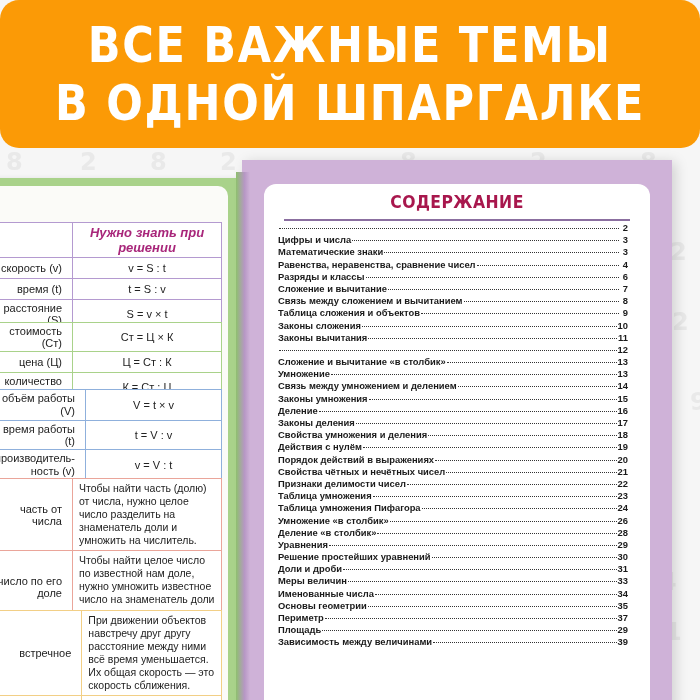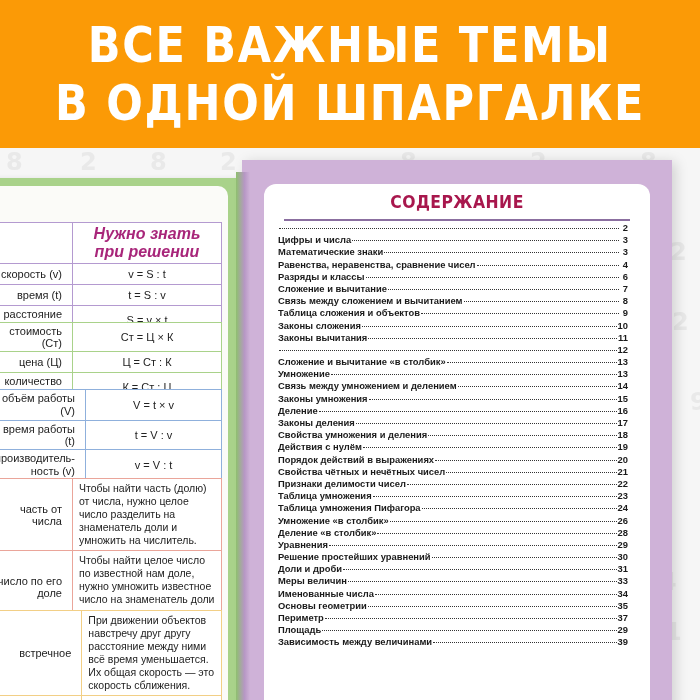--- a/index.html
+++ b/index.html
@@ -3,21 +3,21 @@
 <meta charset="utf-8">
 <style>
   * { box-sizing: border-box; margin: 0; padding: 0; }
   html, body { width: 700px; height: 700px; overflow: hidden; background: #f6f6f6; }
   body { position: relative; font-family: "Liberation Sans", sans-serif; }
 
   
   .banner {
     position: absolute; left: 0; top: 0; width: 700px; height: 148px;
     background: #fb9a06;
-    display: flex; flex-direction: column; align-items: center; justify-content: center;
+    display: flex; flex-direction: column; align-items: center; justify-content: center; border-radius: 19px;
   }
   .banner .line {
     color: #fff; font-family: "DejaVu Sans", sans-serif; font-weight: bold;
     font-size: 50px; letter-spacing: 2px; line-height: 58px;
     transform: scaleX(0.86); text-transform: uppercase;
   }
 
   
   .bg-digits { position: absolute; left: 0; top: 148px; width: 700px; height: 552px; overflow: hidden; }
   .bg-digits span {
@@ -52,21 +52,21 @@
 
   
   .ftable { position: absolute; left: 0; width: 232px; border-collapse: collapse; font-size: 11px; color: #222; }
   .ftable td { border: 1.5px solid; padding: 2px 4px; text-align: center; vertical-align: middle; background: #fff; }
   .t-purple td { border-color: #b49ad0; }
   .t-green td { border-color: #a9d28a; }
   .t-blue td { border-color: #8fb0dc; }
   .t-red td { border-color: #eaa59a; margin-top: 20px; }
   .t-yellow td { border-color: #f2cf86; }
   .ftable td.lab { width: 82px; text-align: right; padding-right: 10px; }
-  .hdr { color: #a8267a; font-style: italic; font-weight: bold; font-size: 16px; }
+  .hdr { color: #a8267a; font-style: italic; font-weight: bold; font-size: 13px; }
   .ftable td.desc { text-align: left; font-size: 10.5px; line-height: 13px; padding: 3px 6px; }
 
   
   .toc-title {
     position: absolute; left: 0; width: 386px; top: 8px; text-align: center;
     color: #a8174d; font-family: "DejaVu Sans", sans-serif; font-weight: bold;
     font-size: 17px; letter-spacing: 0.5px; transform: scaleX(0.92);
   }
   .toc-rule { position: absolute; left: 20px; top: 35px; width: 346px; height: 2px; background: #8b6fa0; }
   .toc-list { position: absolute; left: 14px; top: 38px; width: 350px; }

